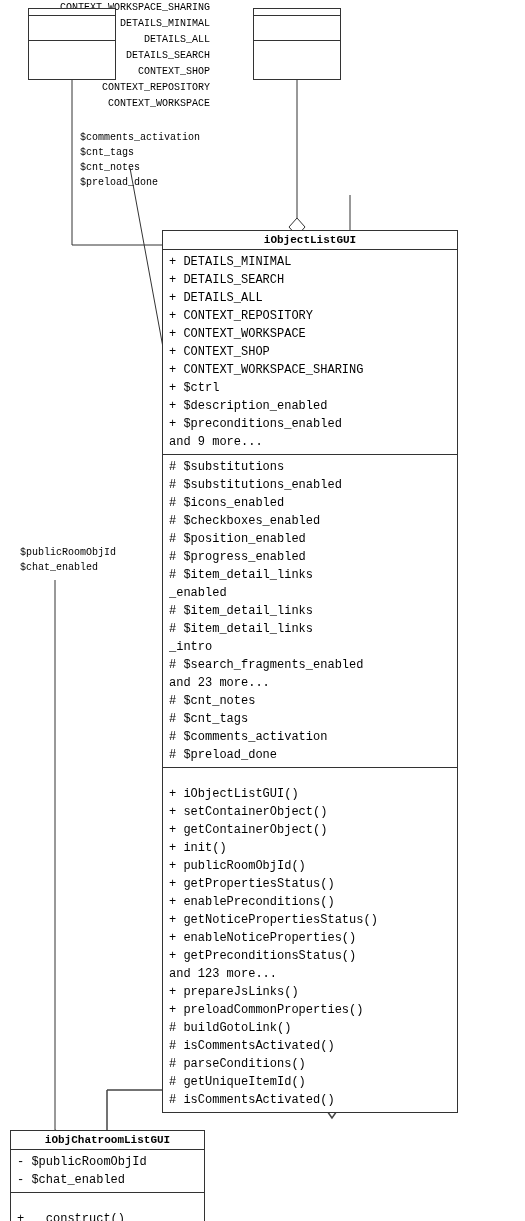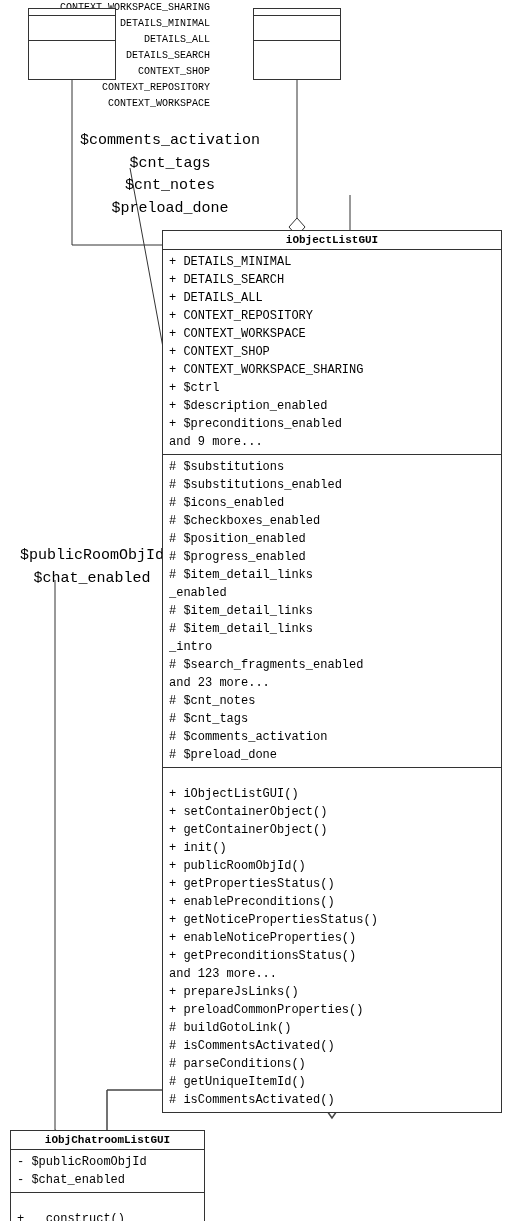--- a/index.html
+++ b/index.html
@@ -74,34 +74,34 @@
     }
     #box-constants-list p {
       text-align: right;
       font-size: 10px;
       line-height: 1.6;
     }
     
     #box-iObjectListGUI {
       left: 162px;
       top: 230px;
-      width: 340px;
+      width: 296px;
     }
     
     #box-iObjChatroomListGUI {
       left: 10px;
       top: 1130px;
       width: 195px;
     }
     
     .annotation {
       position: absolute;
-      font-size: 15px;
+      font-size: 10px;
       line-height: 1.5;
-      text-align: center;
+      text-align: left;
     }
     #ann-comments {
       left: 80px;
       top: 130px;
     }
     #ann-public {
       left: 20px;
       top: 545px;
     }
   </style>

